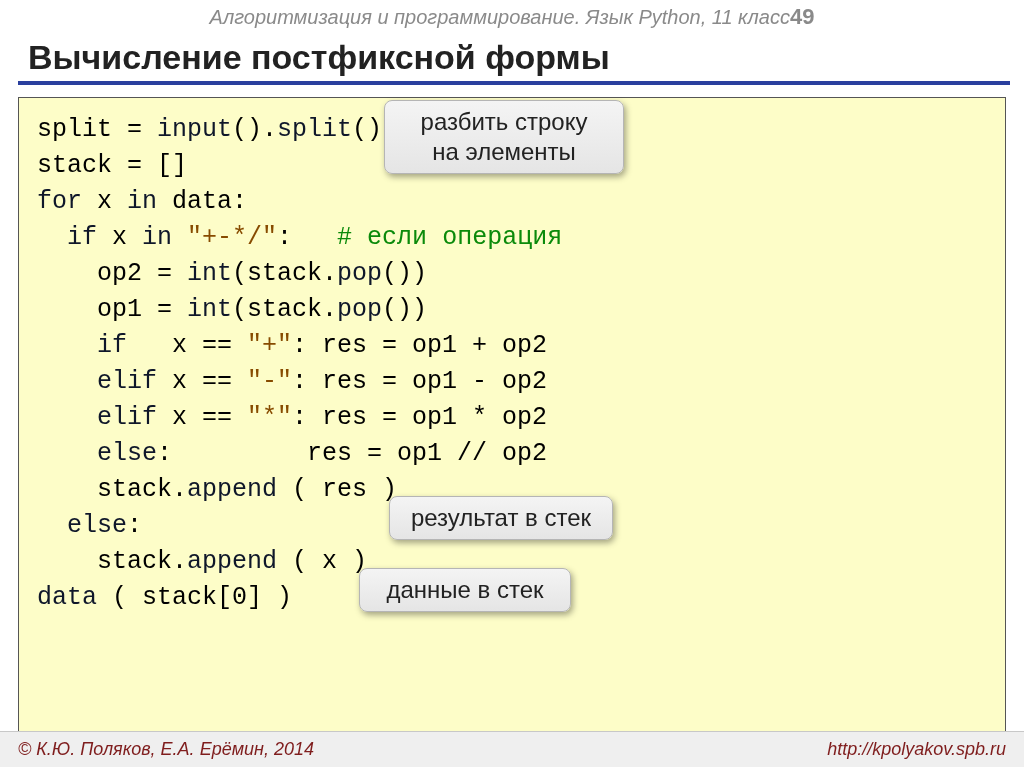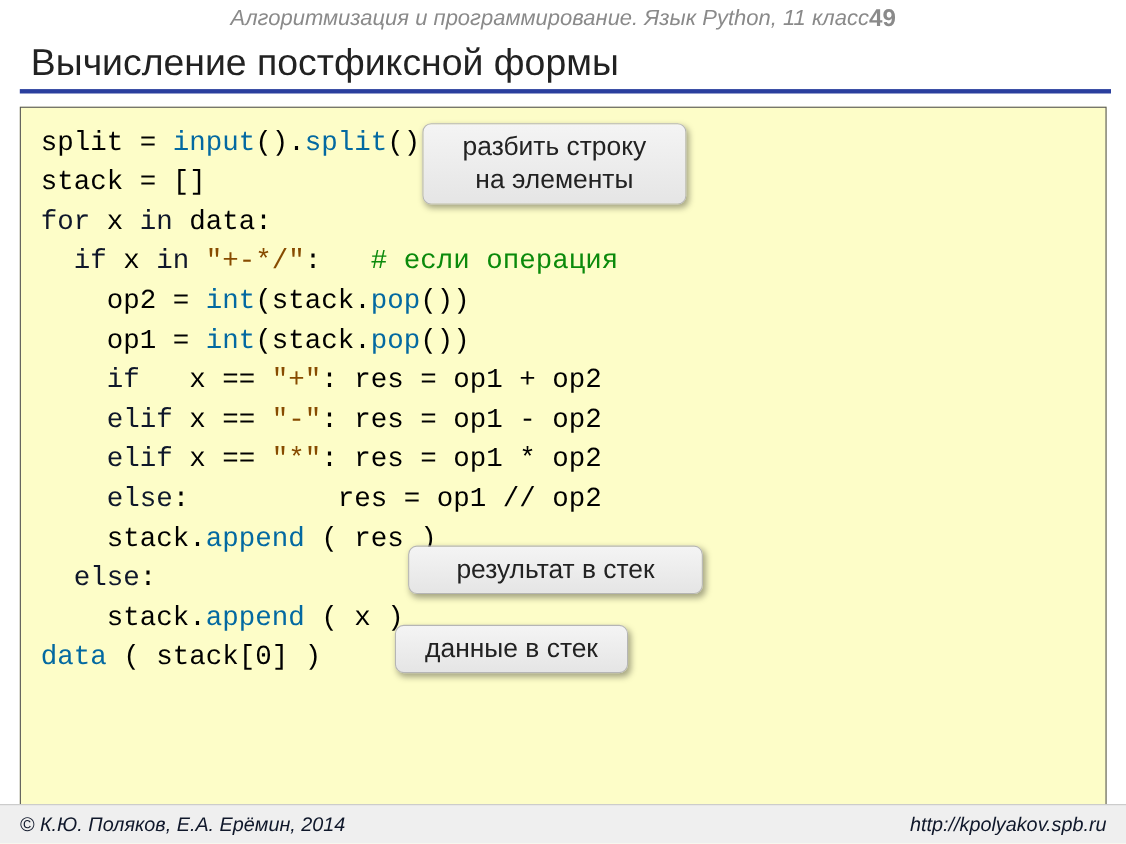--- a/index.html
+++ b/index.html
@@ -21,21 +21,21 @@
     font-size: 20px;
   }
   .page-num {
     font-size: 22px;
     font-weight: bold;
     font-style: normal;
     color: #8a8a8a;
   }
   .title {
     font-size: 34px;
-    font-weight: normal;
+    font-weight: bold;
     color: #222;
     padding: 6px 18px 4px 28px;
   }
   .title-rule {
     height: 4px;
     background: #2a3f9e;
     margin: 0 14px 12px 18px;
   }
   .code-box {
     margin: 0 18px;
@@ -43,21 +43,21 @@
     border: 1px solid #555;
     padding: 14px 18px 12px 18px;
     font-family: "Courier New", Courier, monospace;
     font-size: 25px;
     line-height: 36px;
     color: #000;
     position: relative;
     white-space: pre;
   }
   .kw { color: #0f172a; }
-  .fn { color: #0369a1; }
+  .fn { color: #0f172a; }
   .str { color: #874b00; }
   .cmt { color: #0b8a0b; margin-top: 32px; }
   .callout {
     position: absolute;
     background: linear-gradient(#f4f4f4,#e5e5e5);
     border: 1px solid #b5b5b5;
     border-radius: 8px;
     box-shadow: 2px 3px 6px rgba(0,0,0,0.35);
     padding: 6px 16px;
     font-family: Arial, Helvetica, sans-serif;
@@ -73,21 +73,21 @@
     left: 0;
     right: 0;
     height: 36px;
     background: #efefef;
     border-top: 1px solid #c8c8c8;
     display: flex;
     justify-content: space-between;
     align-items: center;
     padding: 0 18px;
     font-style: italic;
-    color: #0f172a;
+    color: #7f1d1d;
     font-size: 18px;
   }
 </style>
 </head>
 <body>
 
 <div class="header">
   <span>Алгоритмизация и программирование. Язык Python, 11 класс</span>
   <span class="page-num">49</span>
 </div>
@@ -102,21 +102,21 @@
 <span>    op2 = </span><span class="fn">int</span><span>(stack.</span><span class="fn">pop</span><span>())</span>
 <span>    op1 = </span><span class="fn">int</span><span>(stack.</span><span class="fn">pop</span><span>())</span>
 <span>    </span><span class="kw">if</span><span>   x == </span><span class="str">"+"</span><span>: res = op1 + op2</span>
 <span>    </span><span class="kw">elif</span><span> x == </span><span class="str">"-"</span><span>: res = op1 - op2</span>
 <span>    </span><span class="kw">elif</span><span> x == </span><span class="str">"*"</span><span>: res = op1 * op2</span>
 <span>    </span><span class="kw">else</span><span>:         res = op1 // op2</span>
 <span>    stack.</span><span class="fn">append</span><span> ( res )</span>
 <span>  </span><span class="kw">else</span><span>:</span>
 <span>    stack.</span><span class="fn">append</span><span> ( x )</span>
 <span class="fn">data</span><span> ( stack[0] )      </span><span class="cmt"># результат</span>
-  <div class="callout" style="top:14px; left:365px; width:240px;">разбить строку<br>на элементы</div>
-  <div class="callout" style="top:398px; left:352px; width:268px;">результат в стек</div>
+  <div class="callout" style="top:2px; left:365px; width:240px;">разбить строку<br>на элементы</div>
+  <div class="callout" style="top:398px; left:370px; width:224px;">результат в стек</div>
   <div class="callout" style="top:470px; left:340px; width:212px;">данные в стек</div>
 </div>
 
 <div class="footer">
   <span>© К.Ю. Поляков, Е.А. Ерёмин, 2014</span>
   <span>http://kpolyakov.spb.ru</span>
 </div>
 
 </body></html>

